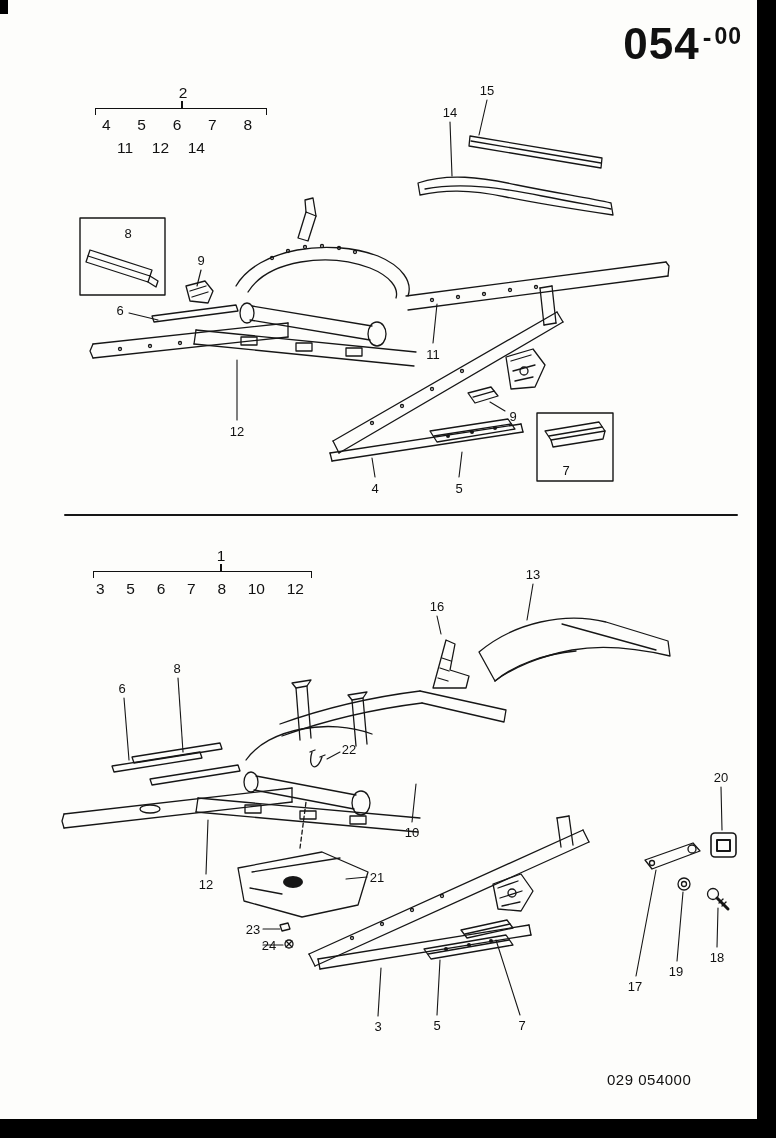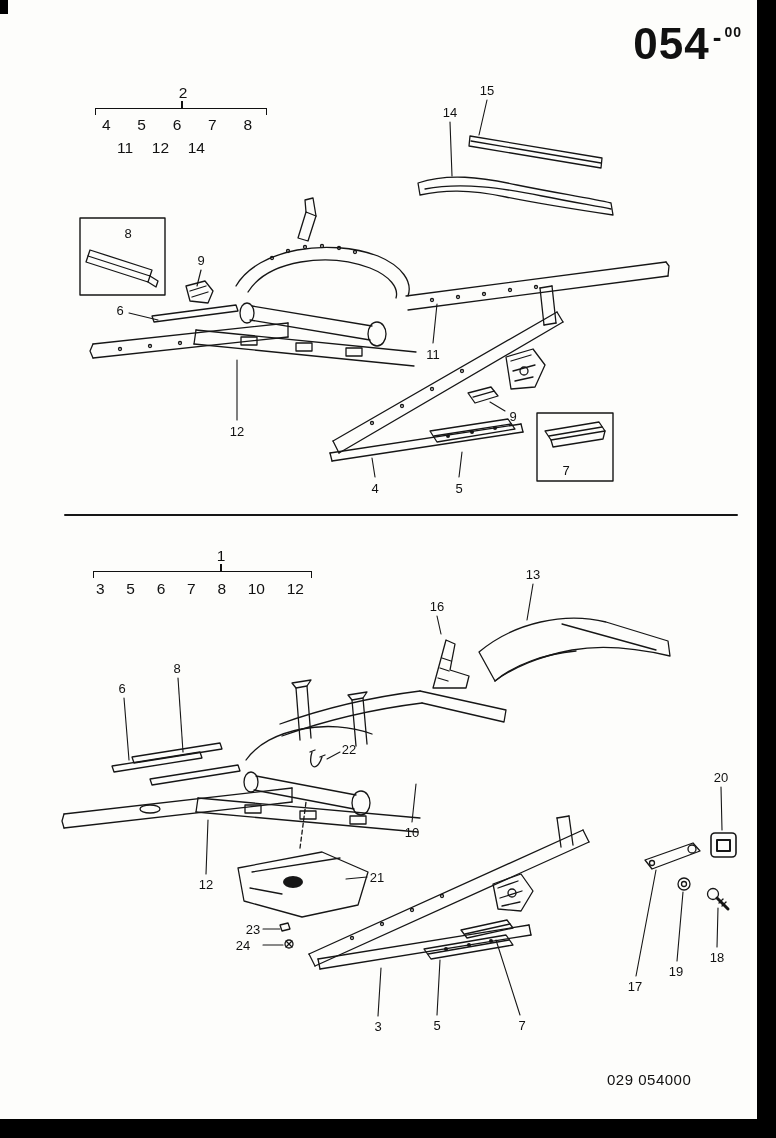--- a/index.html
+++ b/index.html
@@ -5,21 +5,21 @@
   *{box-sizing:border-box;margin:0;padding:0}
   html,body{background:#888}
   .page{position:relative;width:776px;height:1138px;background:#fdfdfb;overflow:hidden;
         font-family:"Liberation Sans",sans-serif;color:#111;margin:0 auto}
   .bar-right{position:absolute;right:0;top:0;width:19px;height:1138px;background:#000}
   .bar-bottom{position:absolute;left:0;top:1119px;width:776px;height:19px;background:#000}
   .corner-mark{position:absolute;left:0;top:0;width:8px;height:14px;background:#000}
   .header{position:absolute;top:26px;right:34px;display:flex;align-items:flex-start;gap:3px;font-weight:bold}
   .header .main{font-size:44px;line-height:.82;letter-spacing:1px}
   .header .dash{font-size:26px;line-height:.9;margin-bottom:2px}
-  .header .sub{font-size:14px;line-height:.9;margin-bottom:10px;letter-spacing:1px}
+  .header .sub{font-size:23px;line-height:.9;margin-bottom:10px;letter-spacing:1px}
   .co{position:absolute;transform:translate(-50%,-50%);font-size:13px;white-space:nowrap}
   .group-label{position:absolute;transform:translate(-50%,-50%);font-size:15.5px}
   .bracket{position:absolute;height:7px;border-top:1.5px solid #111;border-left:1.5px solid #111;border-right:1.5px solid #111}
   .tick{position:absolute;width:1.5px;height:7px;background:#111}
   .num-row{position:absolute;display:flex;justify-content:space-between;font-size:15.5px}
   .footer{position:absolute;left:607px;top:1071px;font-size:15px;letter-spacing:.5px}
   svg.art{position:absolute;left:0;top:0}
 </style>
 </head>
 <body>
@@ -321,21 +321,21 @@
 
   <div class="co" style="left:437px;top:606px">16</div>
   <div class="co" style="left:533px;top:574px">13</div>
   <div class="co" style="left:122px;top:688px">6</div>
   <div class="co" style="left:177px;top:668px">8</div>
   <div class="co" style="left:349px;top:749px">22</div>
   <div class="co" style="left:412px;top:832px">10</div>
   <div class="co" style="left:206px;top:884px">12</div>
   <div class="co" style="left:377px;top:877px">21</div>
   <div class="co" style="left:253px;top:929px">23</div>
-  <div class="co" style="left:243px;top:945px">24</div>
+  <div class="co" style="left:269px;top:945px">24</div>
   <div class="co" style="left:378px;top:1026px">3</div>
   <div class="co" style="left:437px;top:1025px">5</div>
   <div class="co" style="left:522px;top:1025px">7</div>
   <div class="co" style="left:635px;top:986px">17</div>
   <div class="co" style="left:676px;top:971px">19</div>
   <div class="co" style="left:717px;top:957px">18</div>
   <div class="co" style="left:721px;top:777px">20</div>
 
   <div class="footer">029  054000</div>
 

